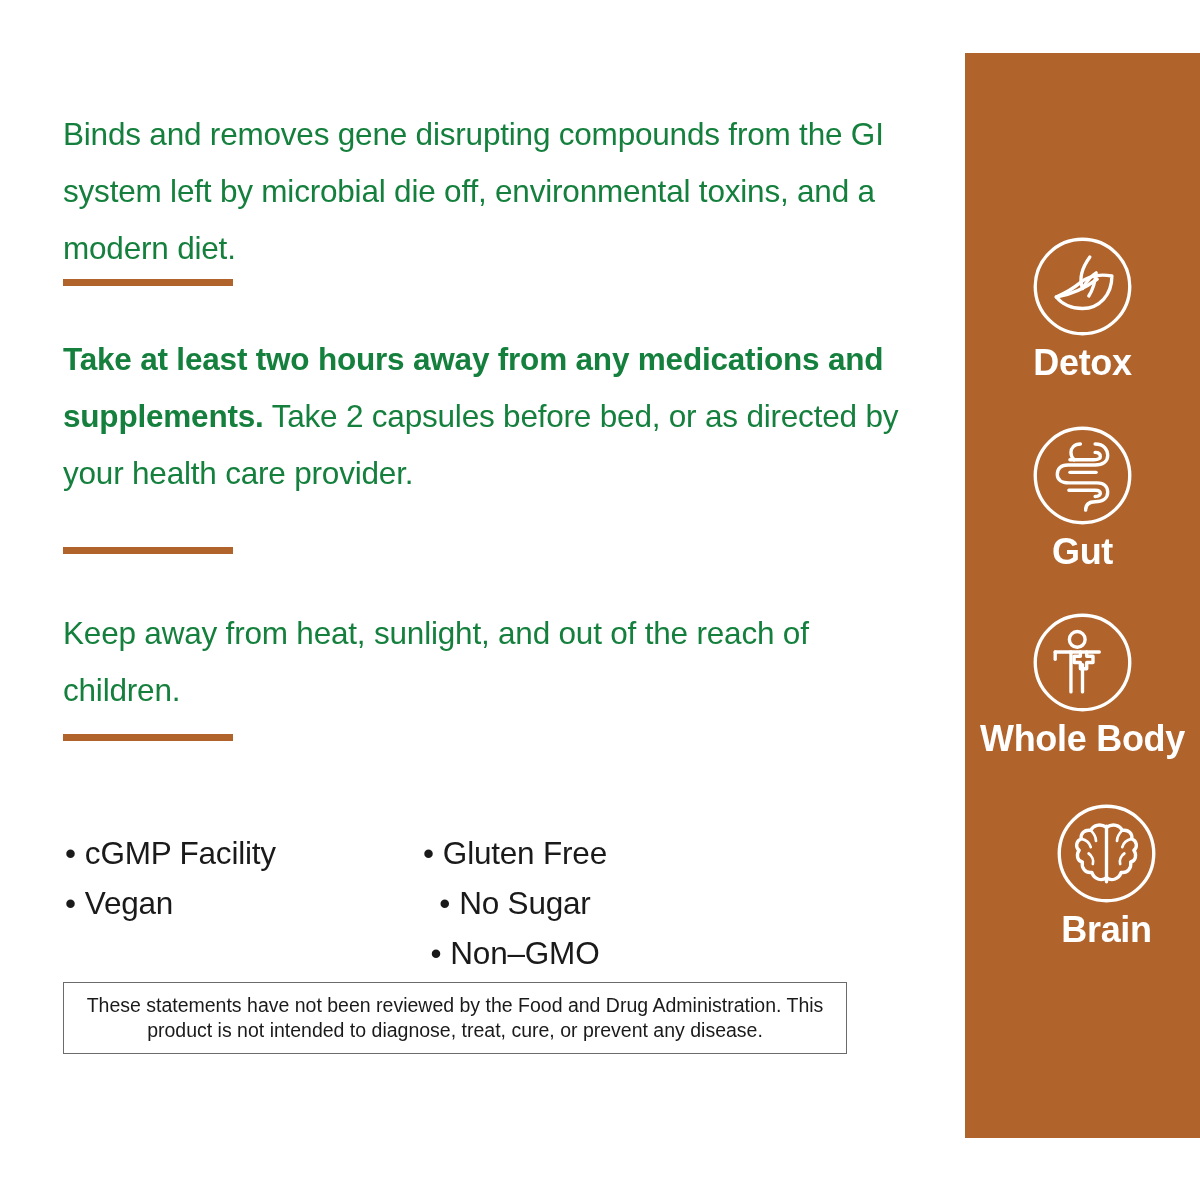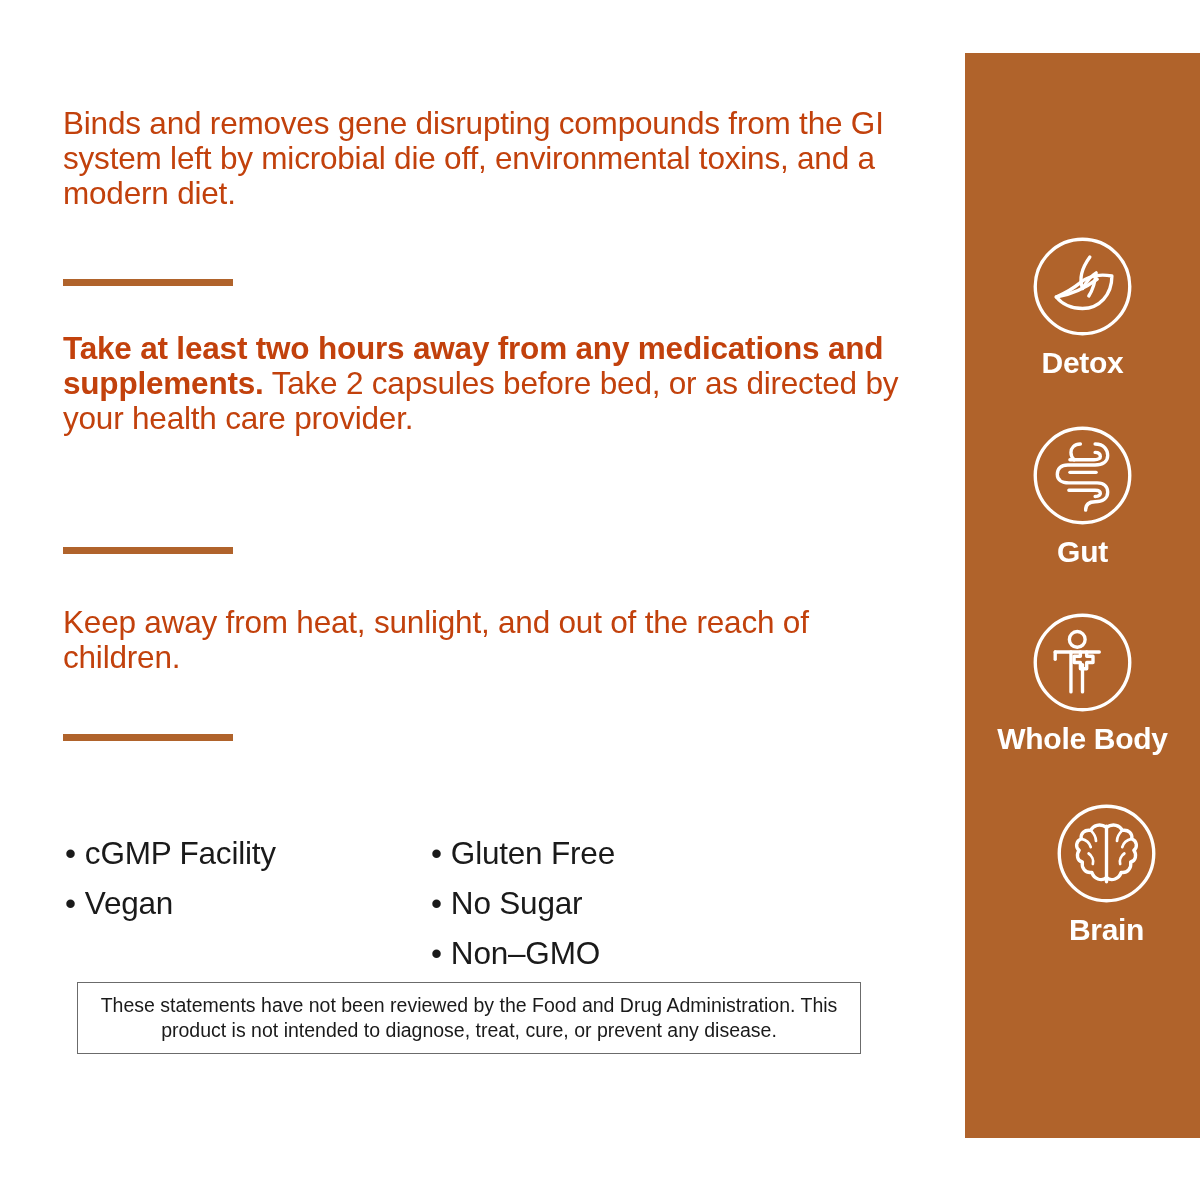--- a/index.html
+++ b/index.html
@@ -28,23 +28,23 @@
     position: absolute;
     left: 63px;
     top: 0;
     width: 840px;
     height: 1200px;
   }
 
   .para {
     position: absolute;
     left: 0;
-    color: #c2410c;
+    color: #15803d;
     font-size: 31.5px;
-    line-height: 35px;
+    line-height: 57px;
     letter-spacing: -0.2px;
     font-weight: 400;
   }
 
   .para-1 { top: 106px; width: 836px; }
   .para-2 { top: 331px; width: 840px; }
   .para-3 { top: 605px; width: 800px; }
 
   .para b, .para .bold {
     font-weight: 700;
@@ -68,38 +68,38 @@
     left: 0;
     top: 788px;
     width: 700px;
   }
   .bullet-col {
     position: absolute;
     top: 0;
     margin-top: 40px;
   }
   .bullet-col-left  { left: 2px; }
-  .bullet-col-right { left: 368px; }
+  .bullet-col-right { left: 360px; text-align: center; }
 
   .bullet-item {
     color: #1a1a1a;
     font-size: 31.5px;
     line-height: 50px;
     letter-spacing: -0.2px;
     white-space: nowrap;
   }
   .bullet-dot {
     display: inline-block;
     margin-right: 9px;
   }
 
   
   .disclaimer {
     position: absolute;
-    left: 14px;
+    left: 0;
     top: 982px;
     width: 784px;
     height: 72px;
     border: 1.5px solid #6b6b6b;
     box-sizing: border-box;
     display: flex;
     align-items: center;
     justify-content: center;
   }
   .disclaimer-text {
@@ -135,21 +135,21 @@
     width: 105px;
     height: 105px;
     margin: 0 auto;
     display: block;
   }
 
   .benefit-label {
     margin-top: 6px;
     color: #ffffff;
     font-weight: 700;
-    font-size: 30px;
+    font-size: 36px;
     letter-spacing: -0.3px;
     line-height: 36px;
     white-space: nowrap;
   }
 </style>
 </head>
 <body>
 
 <div id="page">
 

